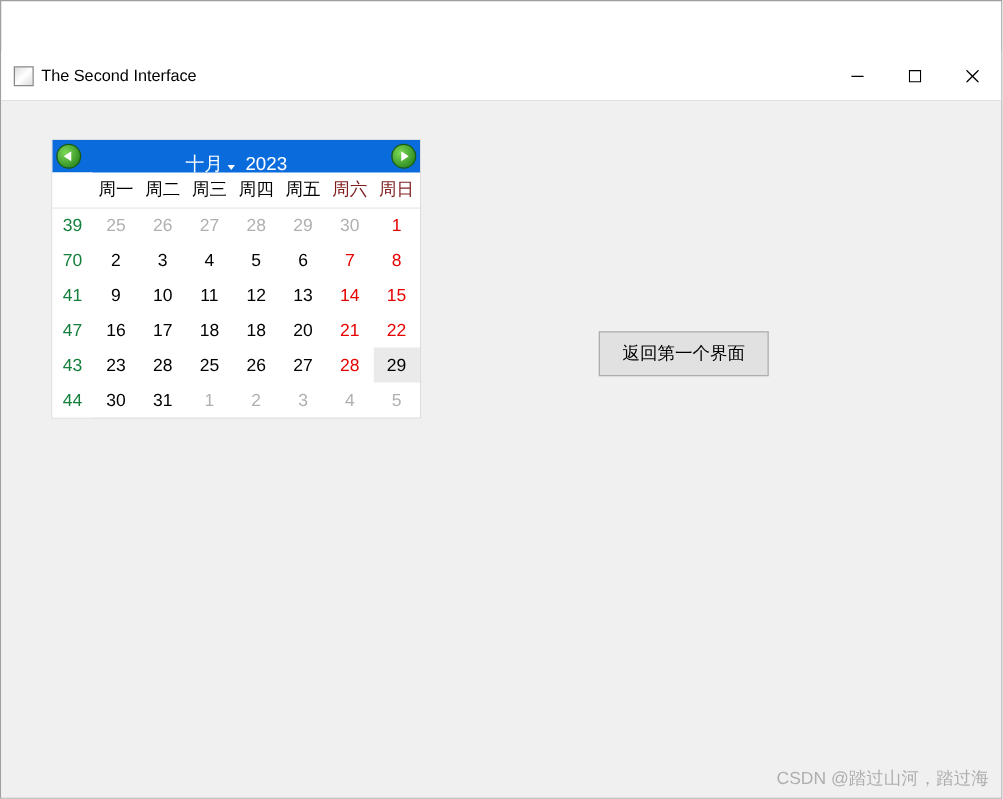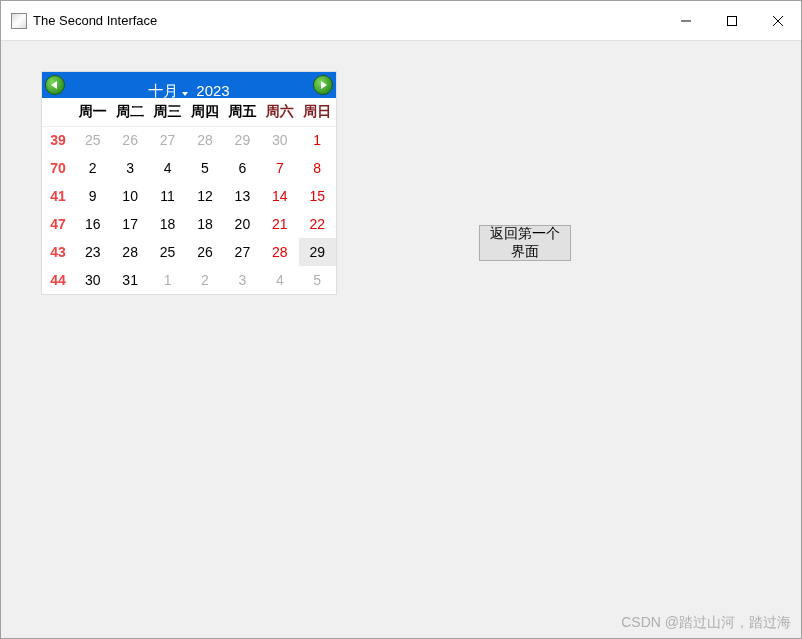--- a/index.html
+++ b/index.html
@@ -19,20 +19,21 @@
     border: 1px solid #a0a0a0;
     display: flex;
     flex-direction: column;
   }
   .titlebar {
     height: 40px;
     background: #fff;
     display: flex;
     align-items: center;
     border-bottom: 1px solid #e0e0e0;
+    margin-top: 40px;
   }
   .titlebar-icon {
     width: 16px;
     height: 16px;
     margin: 0 6px 0 10px;
     border: 1px solid #888;
     background: linear-gradient(135deg,#ddd 0%,#fff 50%,#ddd 100%);
   }
   .titlebar-title {
     flex: 0 0 auto;
@@ -107,43 +108,42 @@
     border-collapse: collapse;
     table-layout: fixed;
   }
   .cal-table th, .cal-table td {
     text-align: center;
     height: 28px;
     font-size: 14px;
     padding: 0;
   }
   .cal-table th {
-    font-weight: bold;
+    font-weight: normal;
     color: #000;
     border-bottom: 1px solid #eee;
   }
   .cal-table th.weekend-h { color: #7f1d1d; }
   .wkcol {
-    color: #ef4444;
+    color: #15803d;
     font-size: 13px;
     background:#fff;
     width:32px;
-    font-weight:bold;
   }
   .other-month { color: #b0b0b0; }
   .weekend { color: #e60000; }
   .selected {
     background: #eaeaea;
   }
   .day-cell { width: 37px; }
   .return-btn {
     position: absolute;
     left: 478px;
     top: 184px;
-    width: 92px;
+    width: 136px;
     height: 36px;
     background: #e1e1e1;
     border: 1px solid #adadad;
     font-size: 14px;
     font-family: "Microsoft YaHei","SimSun",sans-serif;
     display:flex;
     align-items:center;
     justify-content:center;
   }
   .watermark {

